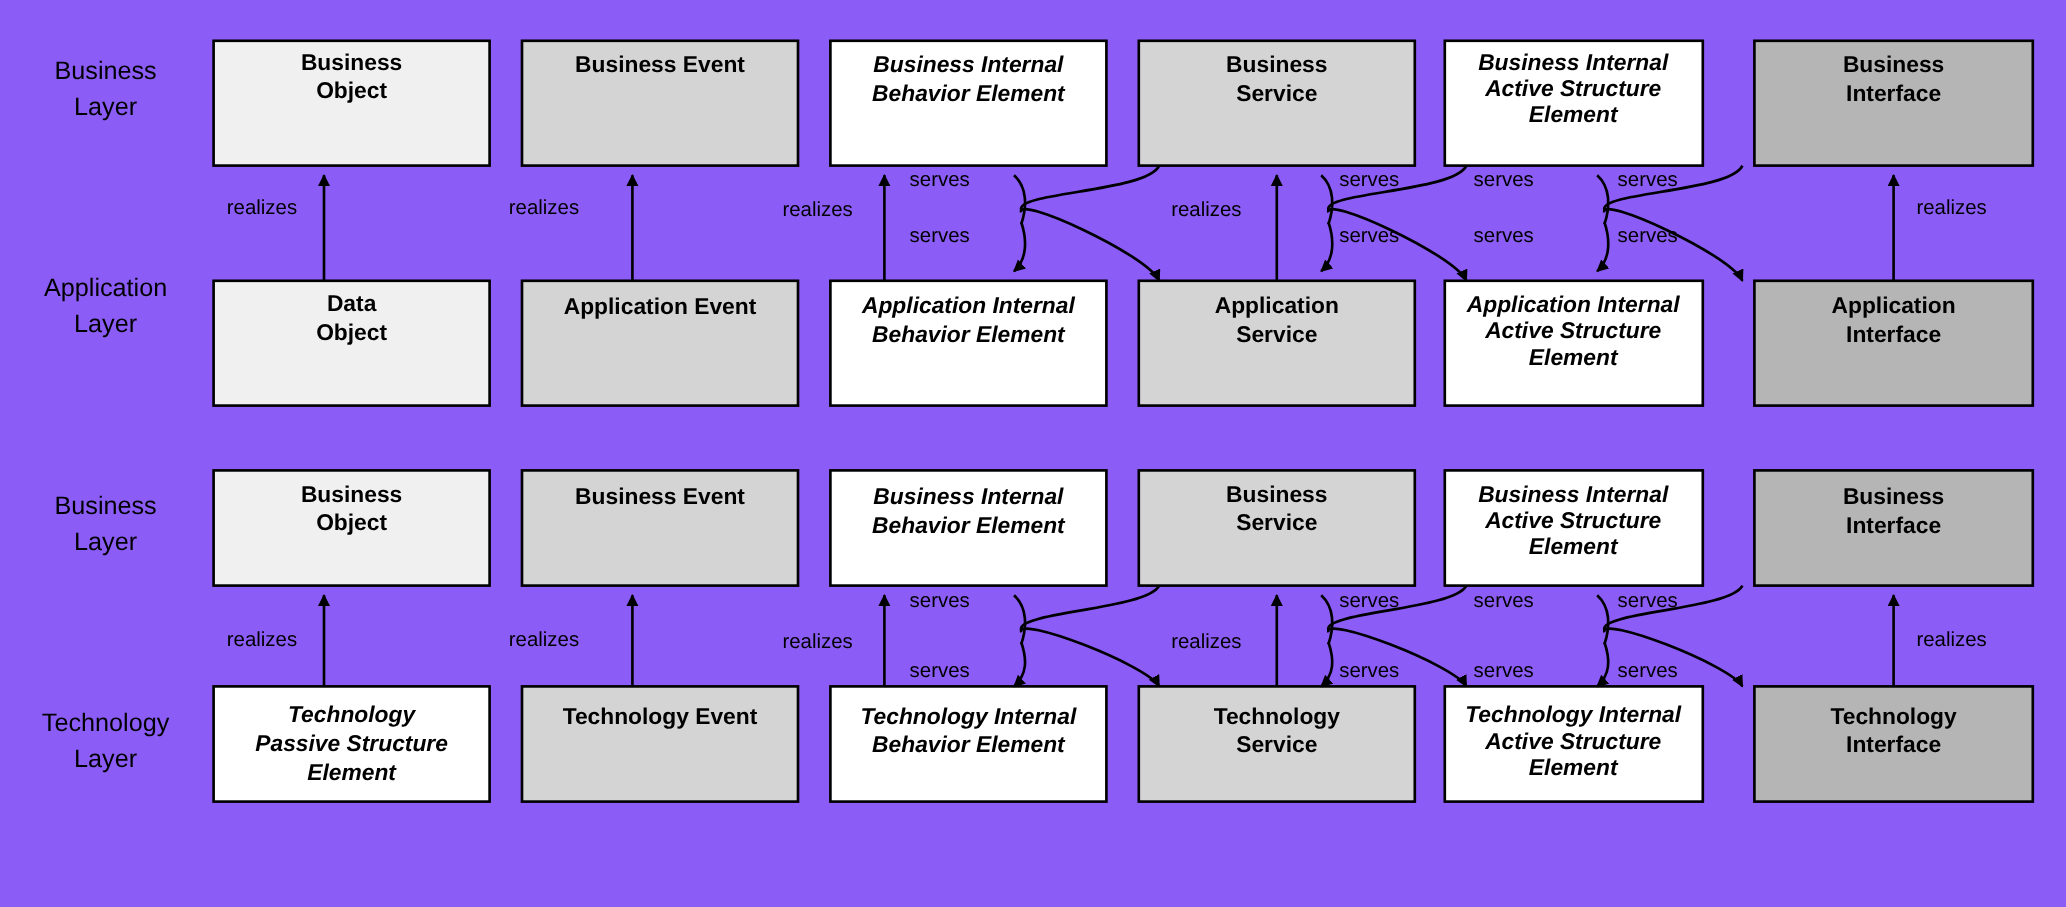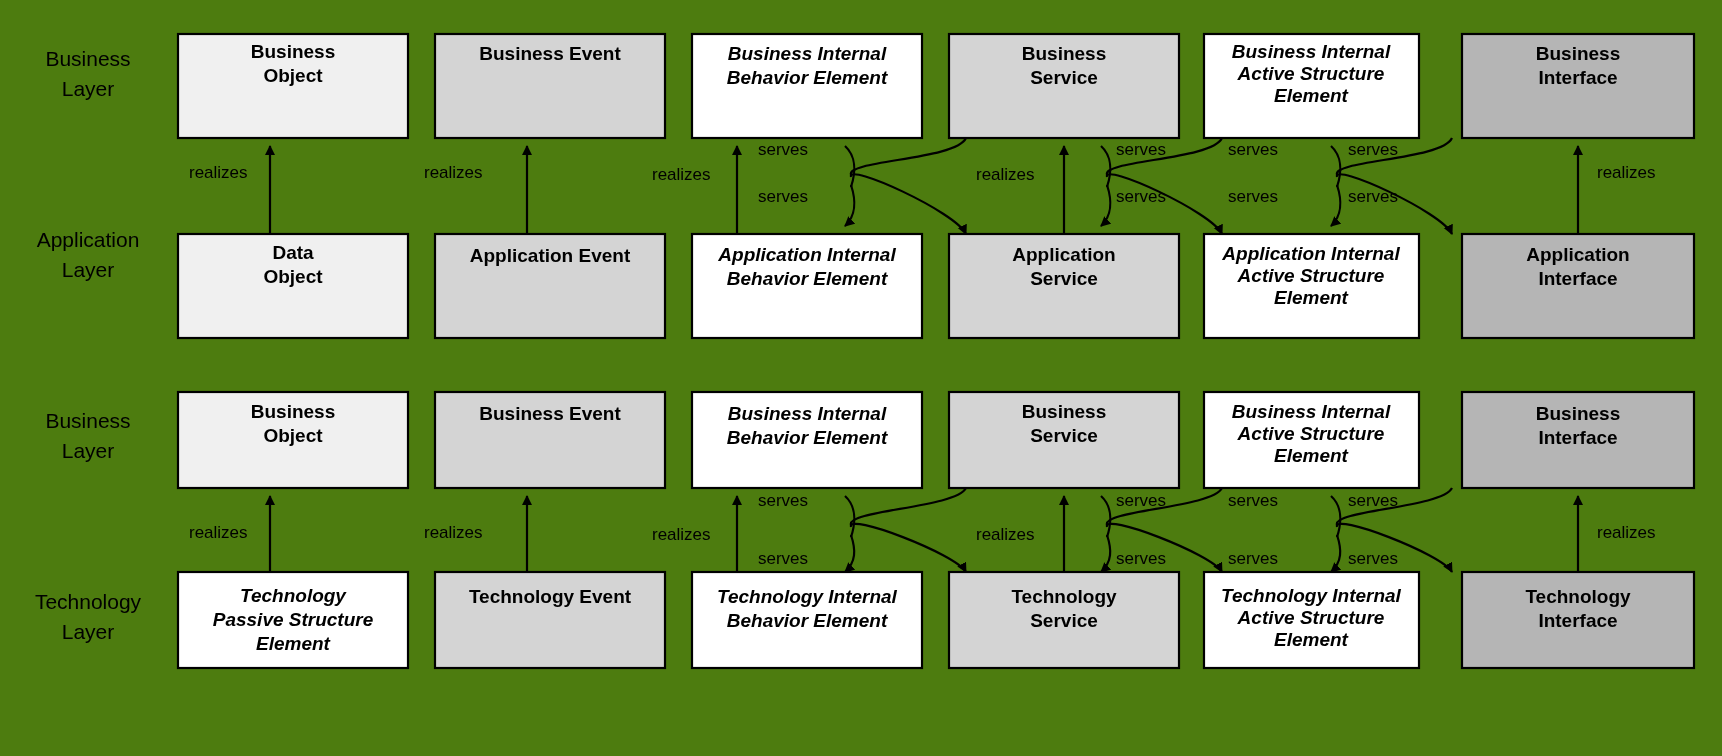--- a/index.html
+++ b/index.html
@@ -1,17 +1,17 @@
 <!DOCTYPE html>
 <html><head>
 <meta charset="utf-8">
 <style>
   html,body{margin:0;padding:0;background:#ffffff;}
   body{width:1722px;height:756px;font-family:"Liberation Sans",sans-serif;overflow:hidden;}
-  #stage{position:relative;width:1722px;height:756px;background:#4d7c0f;}
+  #stage{position:relative;width:1722px;height:756px;background:#8b5cf6;}
   svg{position:absolute;top:0;left:0;width:1722px;height:756px;}
   .box-rect{stroke:#000;stroke-width:2.2;}
   .boxlabel{font-family:"Liberation Sans",sans-serif;font-size:19px;font-weight:bold;fill:#000;text-anchor:middle;}
   .boxlabel.it{font-style:italic;}
   .layerlabel{font-family:"Liberation Sans",sans-serif;font-size:21px;font-weight:normal;fill:#000;text-anchor:middle;}
   .rel{font-family:"Liberation Sans",sans-serif;font-size:17px;fill:#000;}
   .edge{stroke:#000;stroke-width:2.2;fill:none;}
 </style>
 </head>
 <body>

